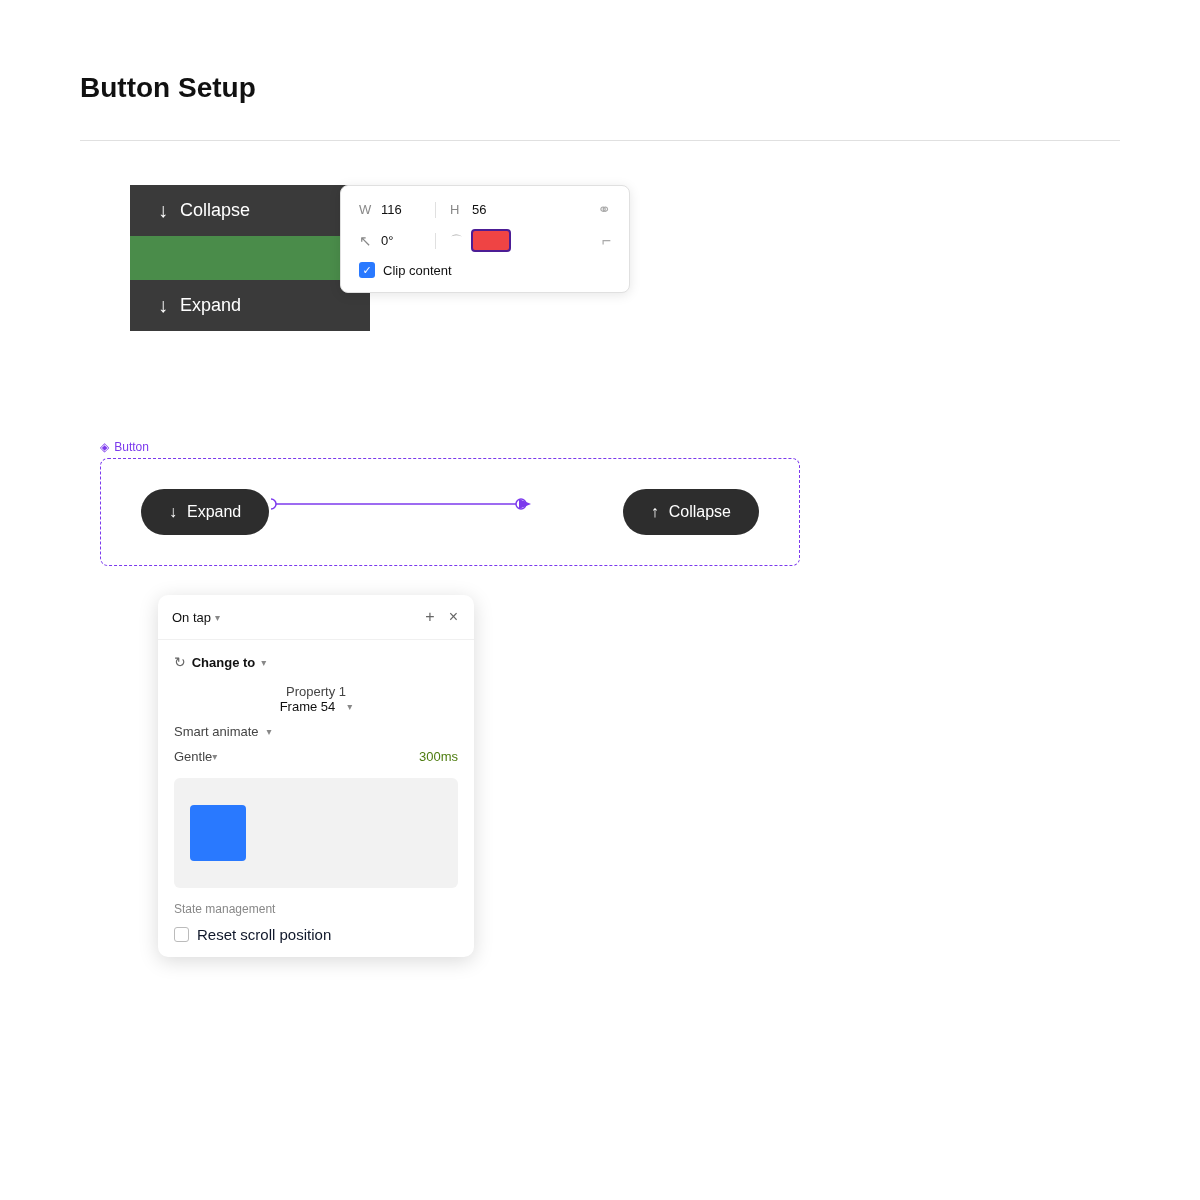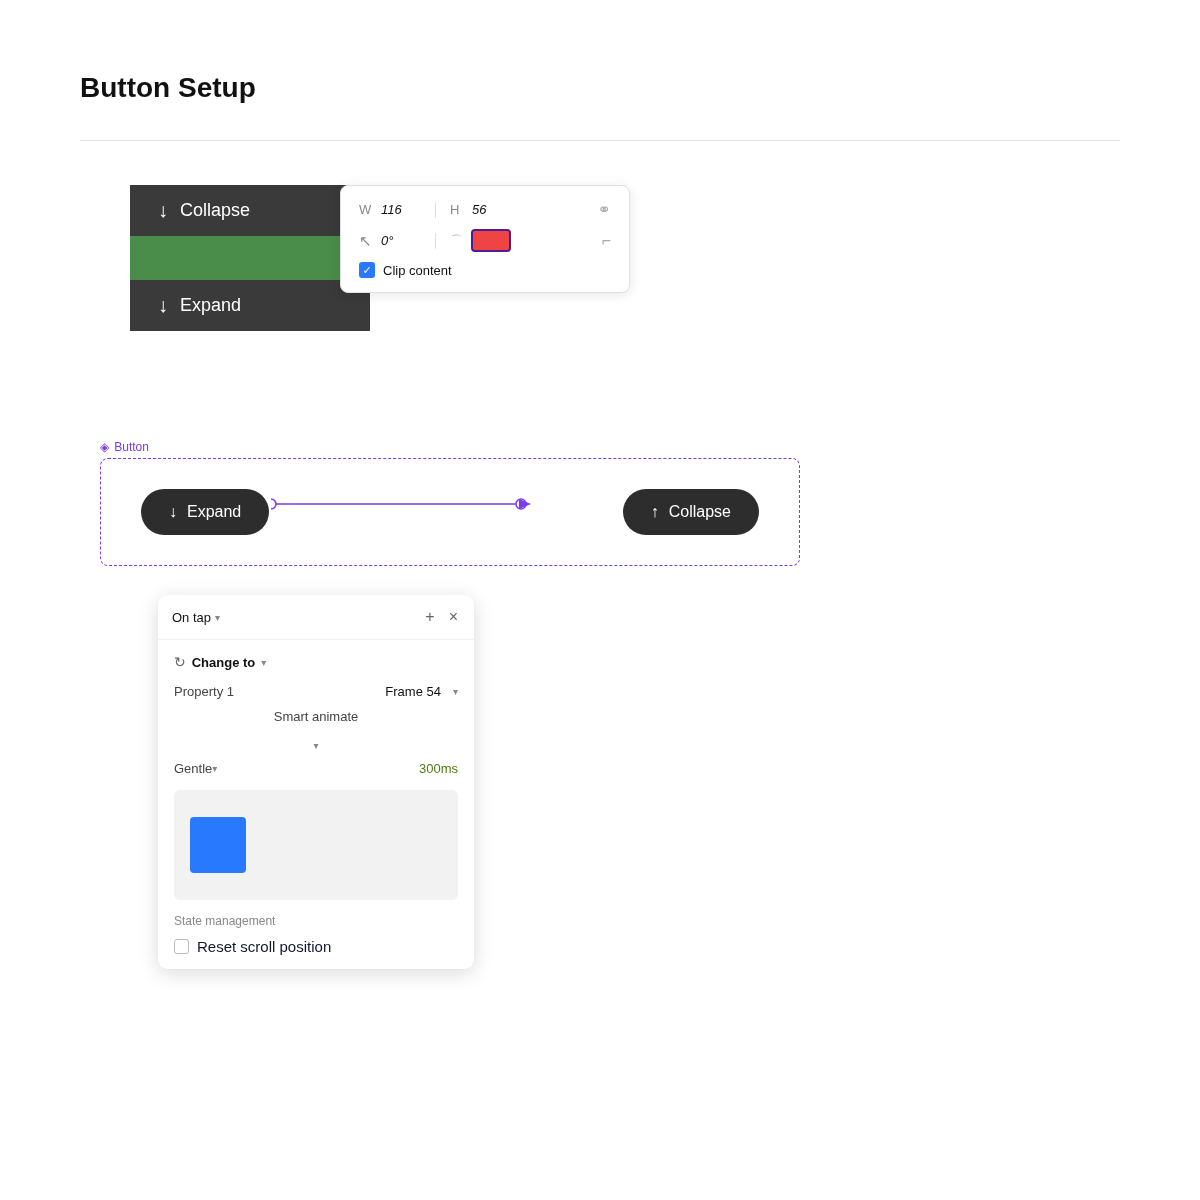--- a/index.html
+++ b/index.html
@@ -94,21 +94,20 @@
     .prop-label {
       color: #888;
       font-size: 13px;
       width: 14px;
     }
 
     .prop-value {
       color: #111;
       font-size: 13px;
       min-width: 40px;
-      font-style: italic;
     }
 
     .prop-separator {
       width: 1px;
       height: 16px;
       background: #e0e0e0;
       margin: 0 6px;
     }
 
     .radius-input {
@@ -286,20 +285,21 @@
     .change-to-chevron {
       color: #888;
       font-size: 10px;
     }
 
     .property-row {
       display: flex;
       align-items: center;
       justify-content: space-between;
       margin-bottom: 10px;
+      flex-direction: column;
     }
 
     .prop-name {
       font-size: 13px;
       color: #444;
     }
 
     .frame-selector {
       display: flex;
       align-items: center;
@@ -309,24 +309,23 @@
       cursor: pointer;
     }
 
     .smart-animate-row {
       margin-bottom: 10px;
     }
 
     .smart-animate-label {
       display: flex;
       align-items: center;
-      gap: 16px;
+      gap: 8px;
       font-size: 13px;
       color: #444;
-      flex-direction: column;
     }
 
     .timing-row {
       display: flex;
       align-items: center;
       justify-content: space-between;
       margin-bottom: 14px;
     }
 
     .timing-label {

